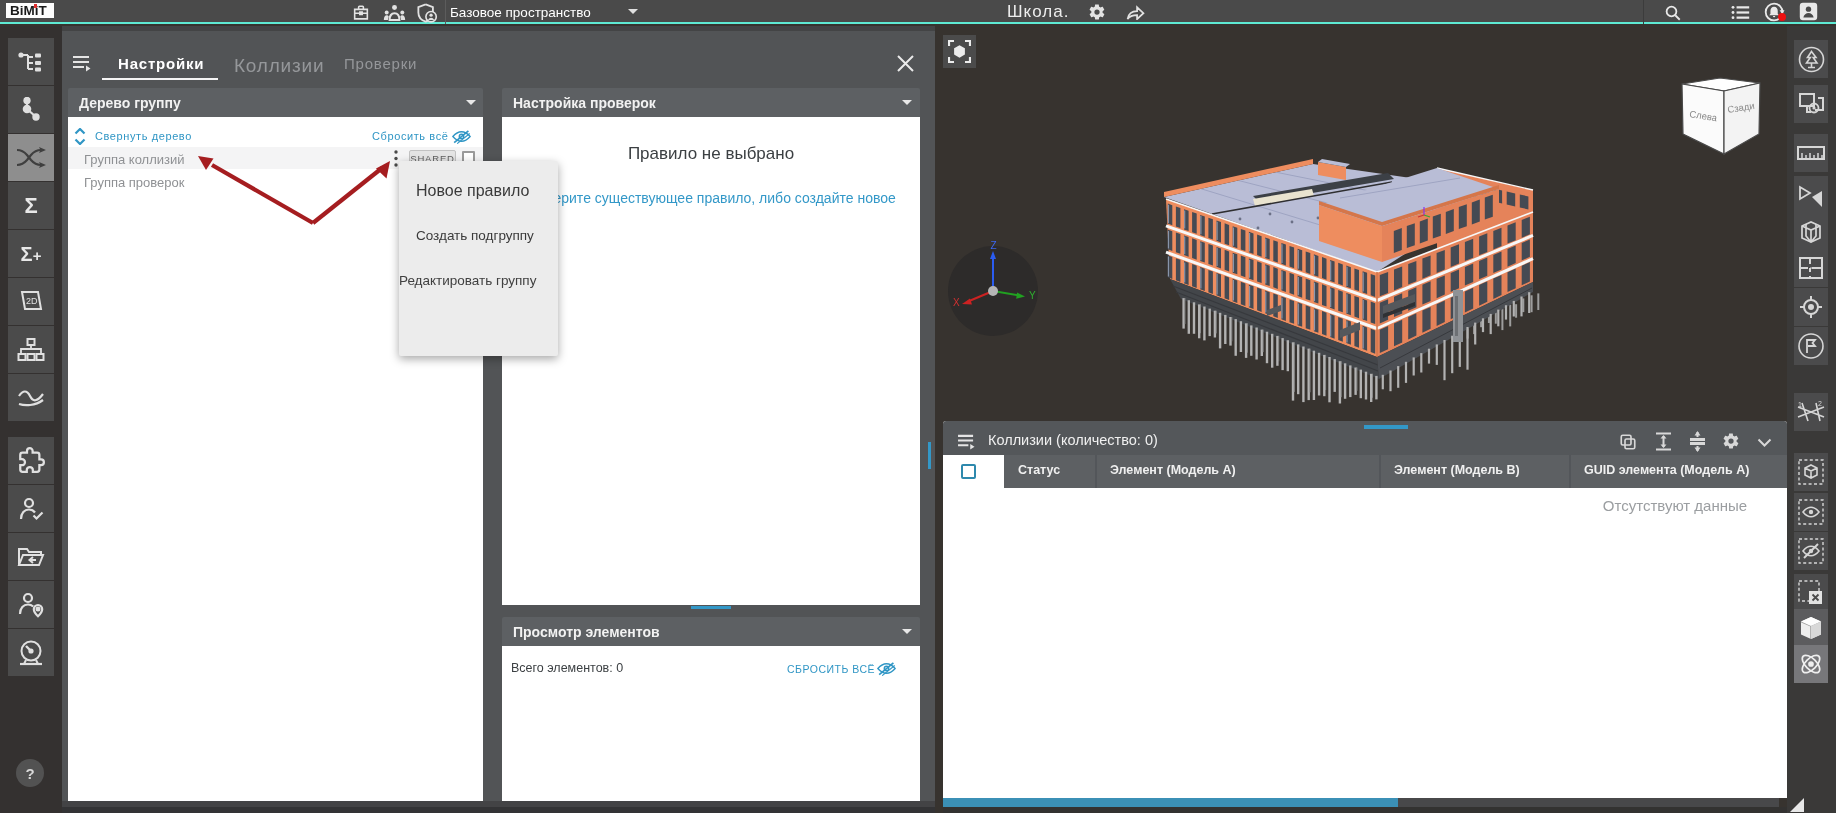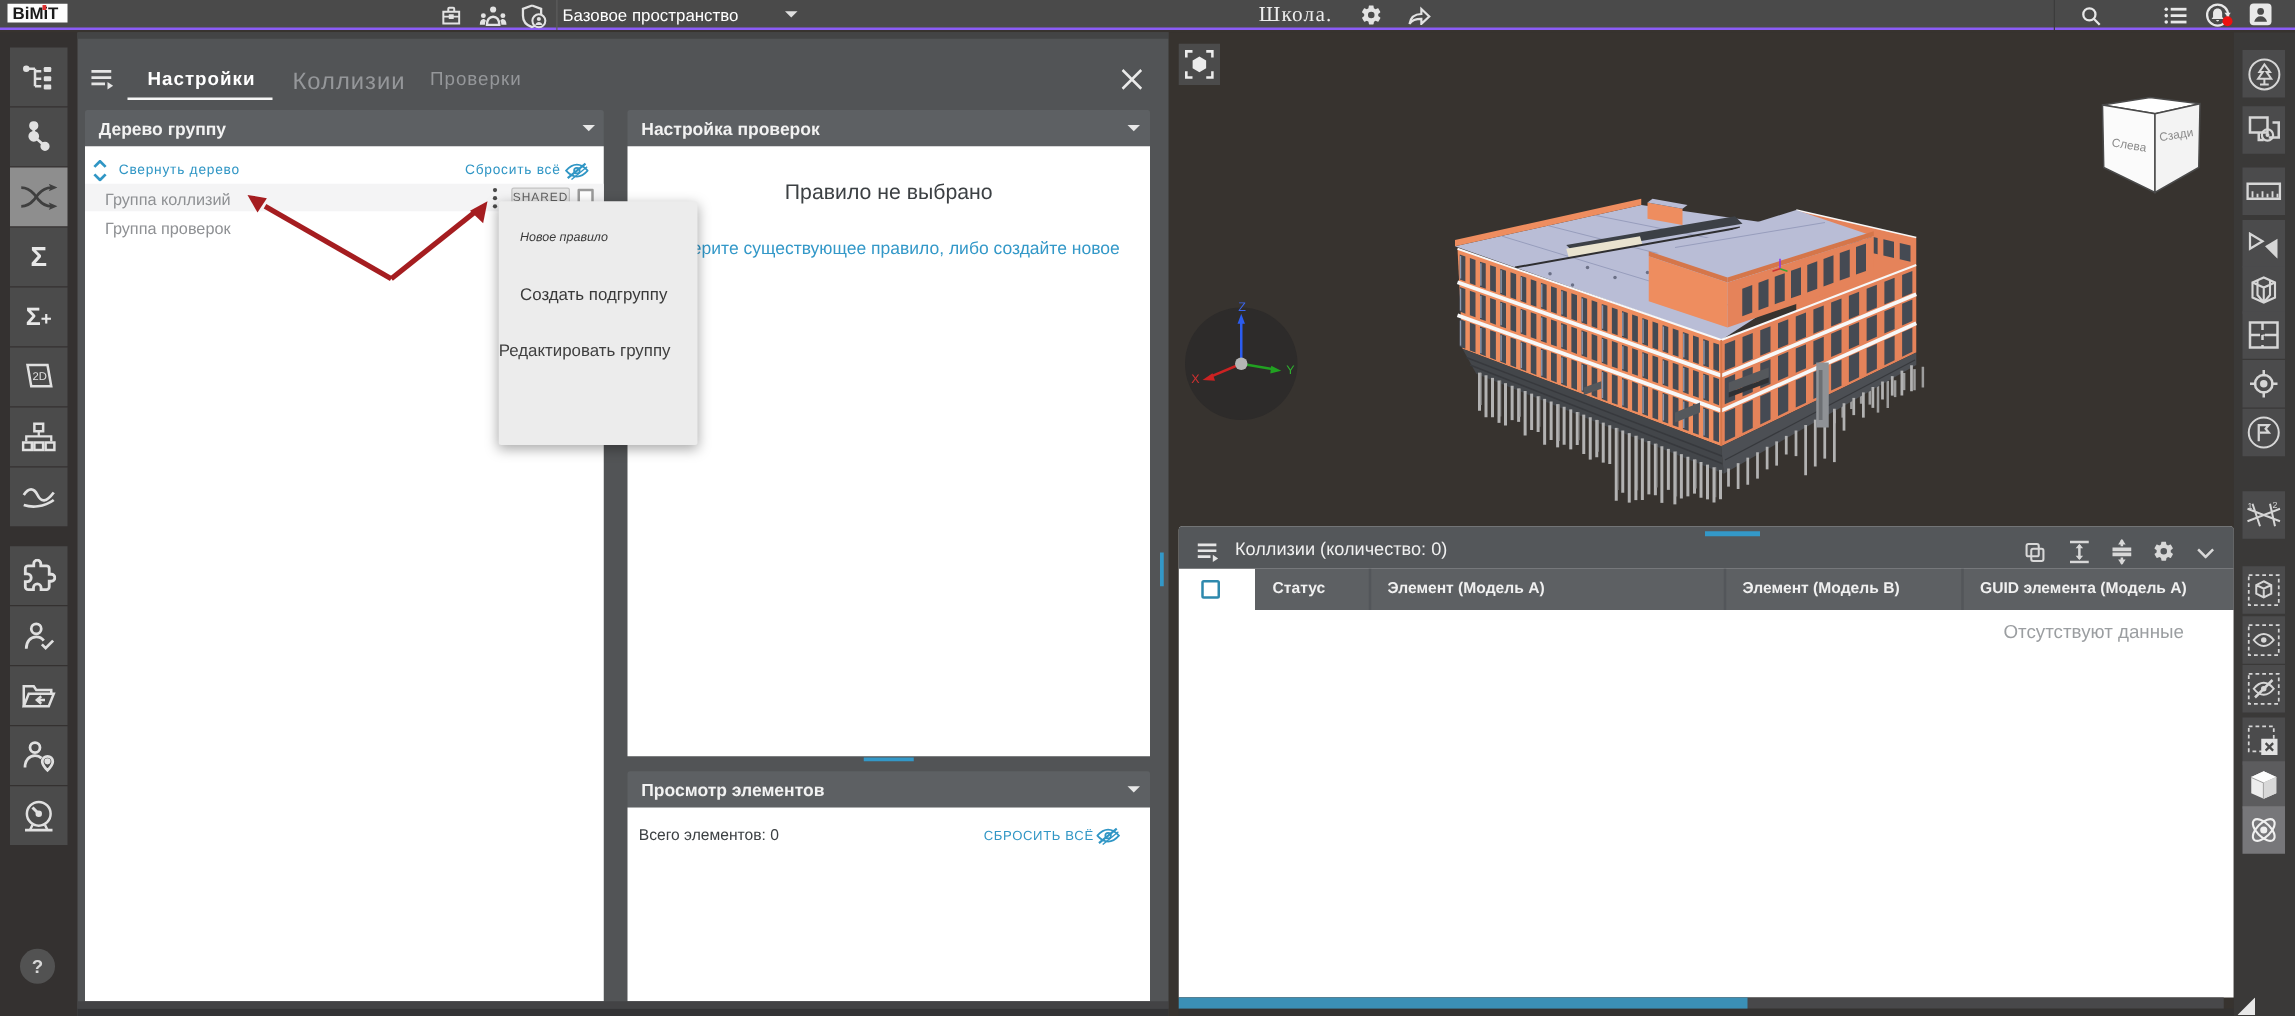--- a/index.html
+++ b/index.html
@@ -1,17 +1,17 @@
 <!DOCTYPE html>
 <html><head><meta charset="utf-8">
 <style>
 *{margin:0;padding:0;box-sizing:border-box;}
 html,body{width:1836px;height:813px;overflow:hidden;background:#37332f;font-family:"Liberation Sans",sans-serif;}
 .abs{position:absolute;}
-#topbar{position:absolute;left:0;top:0;width:1836px;height:24px;background:#4a4a4a;border-bottom:2px solid #8b5cf6;}
+#topbar{position:absolute;left:0;top:0;width:1836px;height:24px;background:#4a4a4a;border-bottom:2px solid #5eead4;}
 .sep{position:absolute;top:0;width:1px;height:24px;background:#5c5c5c;}
 #lsb{position:absolute;left:0;top:26px;width:62px;height:787px;background:#343130;}
 .lbtn{position:absolute;left:8px;width:46px;height:47px;background:#4b4b4b;display:flex;align-items:center;justify-content:center;}
 #panelzone{position:absolute;left:62px;top:26px;width:873px;height:787px;background:#525456;}
 .phead{position:absolute;height:29px;background:#5d6063;display:flex;align-items:center;border-radius:2px 2px 0 0;}
 .phead .t{color:#f2f2f2;font-weight:bold;font-size:14px;padding-left:11px;}
 .tri{width:0;height:0;border-left:5px solid transparent;border-right:5px solid transparent;border-top:5px solid #e8e8e8;position:absolute;}
 .white{position:absolute;background:#ffffff;}
 #viewport{position:absolute;left:935px;top:26px;width:852px;height:787px;background:#37332f;}
 #rsb{position:absolute;left:1787px;top:26px;width:49px;height:787px;background:#3a3938;}
@@ -37,21 +37,21 @@
     </svg>
     <svg class="abs" style="left:416px;top:3px" width="22" height="20" viewBox="0 0 24 22">
       <path fill="none" stroke="#e2e2e2" stroke-width="2" d="M10.5 1.5 18.5 4.5v6c0 .8-.1 1.5-.3 2.2 M10.5 1.5 2.5 4.5v6c0 5 3.3 8.5 8 10 .9-.3 1.7-.7 2.5-1.1"></path>
       <circle cx="16.5" cy="15" r="5.7" fill="#4a4a4a" stroke="#e2e2e2" stroke-width="1.8"></circle>
       <circle cx="16.5" cy="13.4" r="1.8" fill="#e2e2e2"></circle>
       <path d="M13.2 18.6c.7-1.6 1.9-2.5 3.3-2.5s2.6.9 3.3 2.5z" fill="#e2e2e2"></path>
     </svg>
     <div class="sep" style="left:445px;"></div>
     <div class="abs" style="left:450px;top:5px;color:#ffffff;font-size:13.5px;">Базовое пространство</div>
     <div class="tri" style="left:628px;top:9px;border-top-color:#e0e0e0;"></div>
-    <div class="abs" style="left:1007px;top:2px;color:#ededed;font-size:17px;letter-spacing:1px;font-family:Liberation Serif, serif;">Школа.</div>
+    <div class="abs" style="left:1007px;top:2px;color:#ededed;font-size:17px;letter-spacing:1px;">Школа.</div>
     <svg class="abs" style="left:1088px;top:3px" width="18" height="18" viewBox="0 0 24 24">
       <path fill="#e2e2e2" d="M19.4 13c0-.3.1-.6.1-1s0-.7-.1-1l2.1-1.7c.2-.2.3-.5.1-.7l-2-3.5c-.1-.2-.4-.3-.6-.2l-2.5 1a7 7 0 0 0-1.7-1l-.4-2.6c0-.2-.2-.4-.5-.4h-4c-.2 0-.4.2-.5.4l-.4 2.6a7 7 0 0 0-1.7 1l-2.5-1c-.2-.1-.5 0-.6.2l-2 3.5c-.1.2-.1.5.1.7L4.5 11c0 .3-.1.6-.1 1s0 .7.1 1l-2.1 1.7c-.2.2-.3.5-.1.7l2 3.5c.1.2.4.3.6.2l2.5-1c.5.4 1.1.7 1.7 1l.4 2.6c0 .2.2.4.5.4h4c.2 0 .4-.2.5-.4l.4-2.6c.6-.3 1.2-.6 1.7-1l2.5 1c.2.1.5 0 .6-.2l2-3.5c.1-.2.1-.5-.1-.7zM12 15.5A3.5 3.5 0 1 1 12 8.5a3.5 3.5 0 0 1 0 7z"></path>
     </svg>
     <svg class="abs" style="left:1126px;top:4px" width="19" height="16" viewBox="0 0 24 20">
       <path fill="none" stroke="#e2e2e2" stroke-width="2.2" d="M2 19c1-6 5-10 12-10V4l8 7.5L14 19v-5C8 14 4 16 2 19z"></path>
     </svg>
     <svg class="abs" style="left:1664px;top:4px" width="18" height="18" viewBox="0 0 24 24">
       <circle cx="10" cy="10" r="6.5" fill="none" stroke="#e8e8e8" stroke-width="2.4"></circle>
       <path d="M15 15l6 6" stroke="#e8e8e8" stroke-width="2.4"></path>
     </svg>
@@ -256,21 +256,21 @@
 <div class="abs" style="left:928px;top:442px;width:3px;height:27px;background:#3398c8;"></div>
 <svg class="abs" style="left:62px;top:26px" width="873px" height="600" viewBox="0 0 873 600">
     <g stroke="#a51d20" stroke-width="4.2" fill="#a51d20">
       <path d="M251 197 150 139" fill="none"></path>
       <path d="M251 197 320 142" fill="none"></path>
       <path d="M136 130l15.5 2.5-7.5 11.5z" stroke="none"></path>
       <path d="M328 135l-14 7.5 10.5 10z" stroke="none"></path>
     </g>
   </svg>
 <div class="abs" style="left:399px;top:161px;width:159px;height:195px;background:#ececec;box-shadow:0 3px 10px rgba(0,0,0,0.35);padding-top:7px;border-radius:2px;">
-    <div style="height:45px;line-height:45px;padding-left:17px;color:#3a3a3a;font-size:10px;white-space:nowrap;font-style:italic;">Новое правило</div>
+    <div style="height:45px;line-height:45px;padding-left:17px;color:#3a3a3a;font-size:16px;white-space:nowrap;">Новое правило</div>
     <div style="height:45px;line-height:45px;padding-left:17px;color:#3a3a3a;font-size:13.5px;white-space:nowrap;">Создать подгруппу</div>
     <div style="height:45px;line-height:45px;color:#404040;font-size:13.5px;white-space:nowrap;">Редактировать группу</div>
   </div>
 <div id="viewport"></div>
 <div class="abs" style="left:943px;top:35px;width:33px;height:33px;background:#4b4b4b;"></div>
 <svg class="abs" style="left:948px;top:40px" width="23" height="23" viewBox="0 0 23 23">
     <g stroke="#ececec" stroke-width="2.2" fill="none">
       <path d="M1 6V1h5 M17 1h5v5 M22 17v5h-5 M6 22H1v-5"></path>
     </g>
     <path fill="#ececec" d="M11.5 5.2l5.4 3.1v6.3l-5.4 3.1-5.4-3.1V8.3z"></path>

